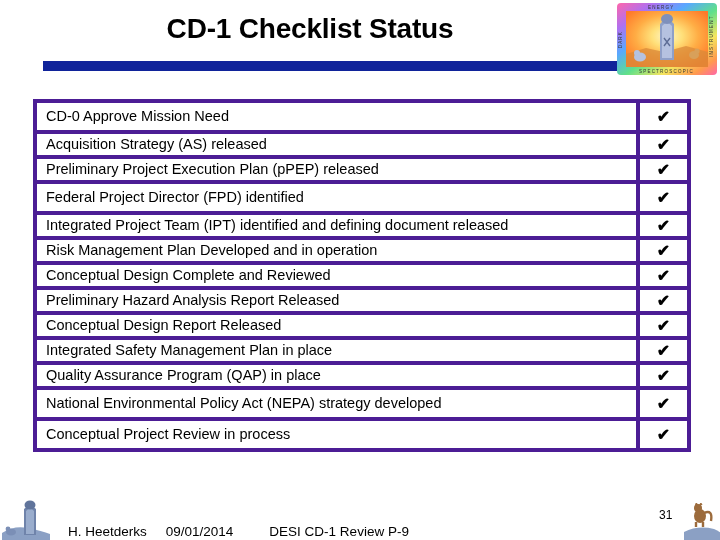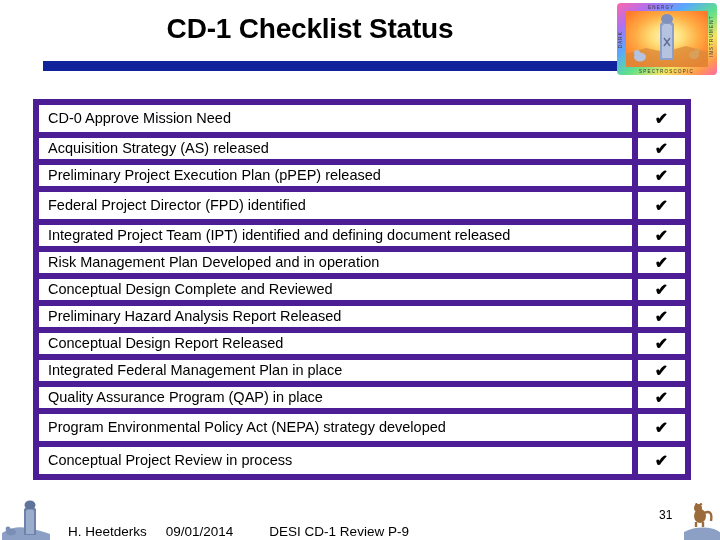--- a/index.html
+++ b/index.html
@@ -52,21 +52,21 @@
   #checklist-table {
     position: absolute;
     left: 33px;
     top: 99px;
     width: 658px;
     border-collapse: collapse;
     table-layout: fixed;
     border: 2px solid #000000;
   }
   #checklist-table td {
-    border: 6px solid #4c1d95;
+    border: 4px solid #4c1d95;
     padding: 0 0 0 9px;
     font-size: 14.5px;
     color: #000000;
     line-height: 1.0;
     height: 21px;
     vertical-align: middle;
     white-space: nowrap;
     overflow: hidden;
   }
   #checklist-table td.check-cell {
@@ -201,29 +201,29 @@
       </tr>
       <tr>
         <td class="item-cell">Preliminary Hazard Analysis Report Released</td>
         <td class="check-cell">✔</td>
       </tr>
       <tr>
         <td class="item-cell">Conceptual Design Report Released</td>
         <td class="check-cell">✔</td>
       </tr>
       <tr>
-        <td class="item-cell">Integrated Federal Management Plan in place</td>
+        <td class="item-cell">Integrated Safety Management Plan in place</td>
         <td class="check-cell">✔</td>
       </tr>
       <tr>
         <td class="item-cell">Quality Assurance Program (QAP) in place</td>
         <td class="check-cell">✔</td>
       </tr>
       <tr class="tall">
-        <td class="item-cell">Program Environmental Policy Act (NEPA) strategy developed</td>
+        <td class="item-cell">National Environmental Policy Act (NEPA) strategy developed</td>
         <td class="check-cell">✔</td>
       </tr>
       <tr class="tall">
         <td class="item-cell">Conceptual Project Review in process</td>
         <td class="check-cell">✔</td>
       </tr>
     </tbody>
 </table>
 
 <div id="footer-line">

